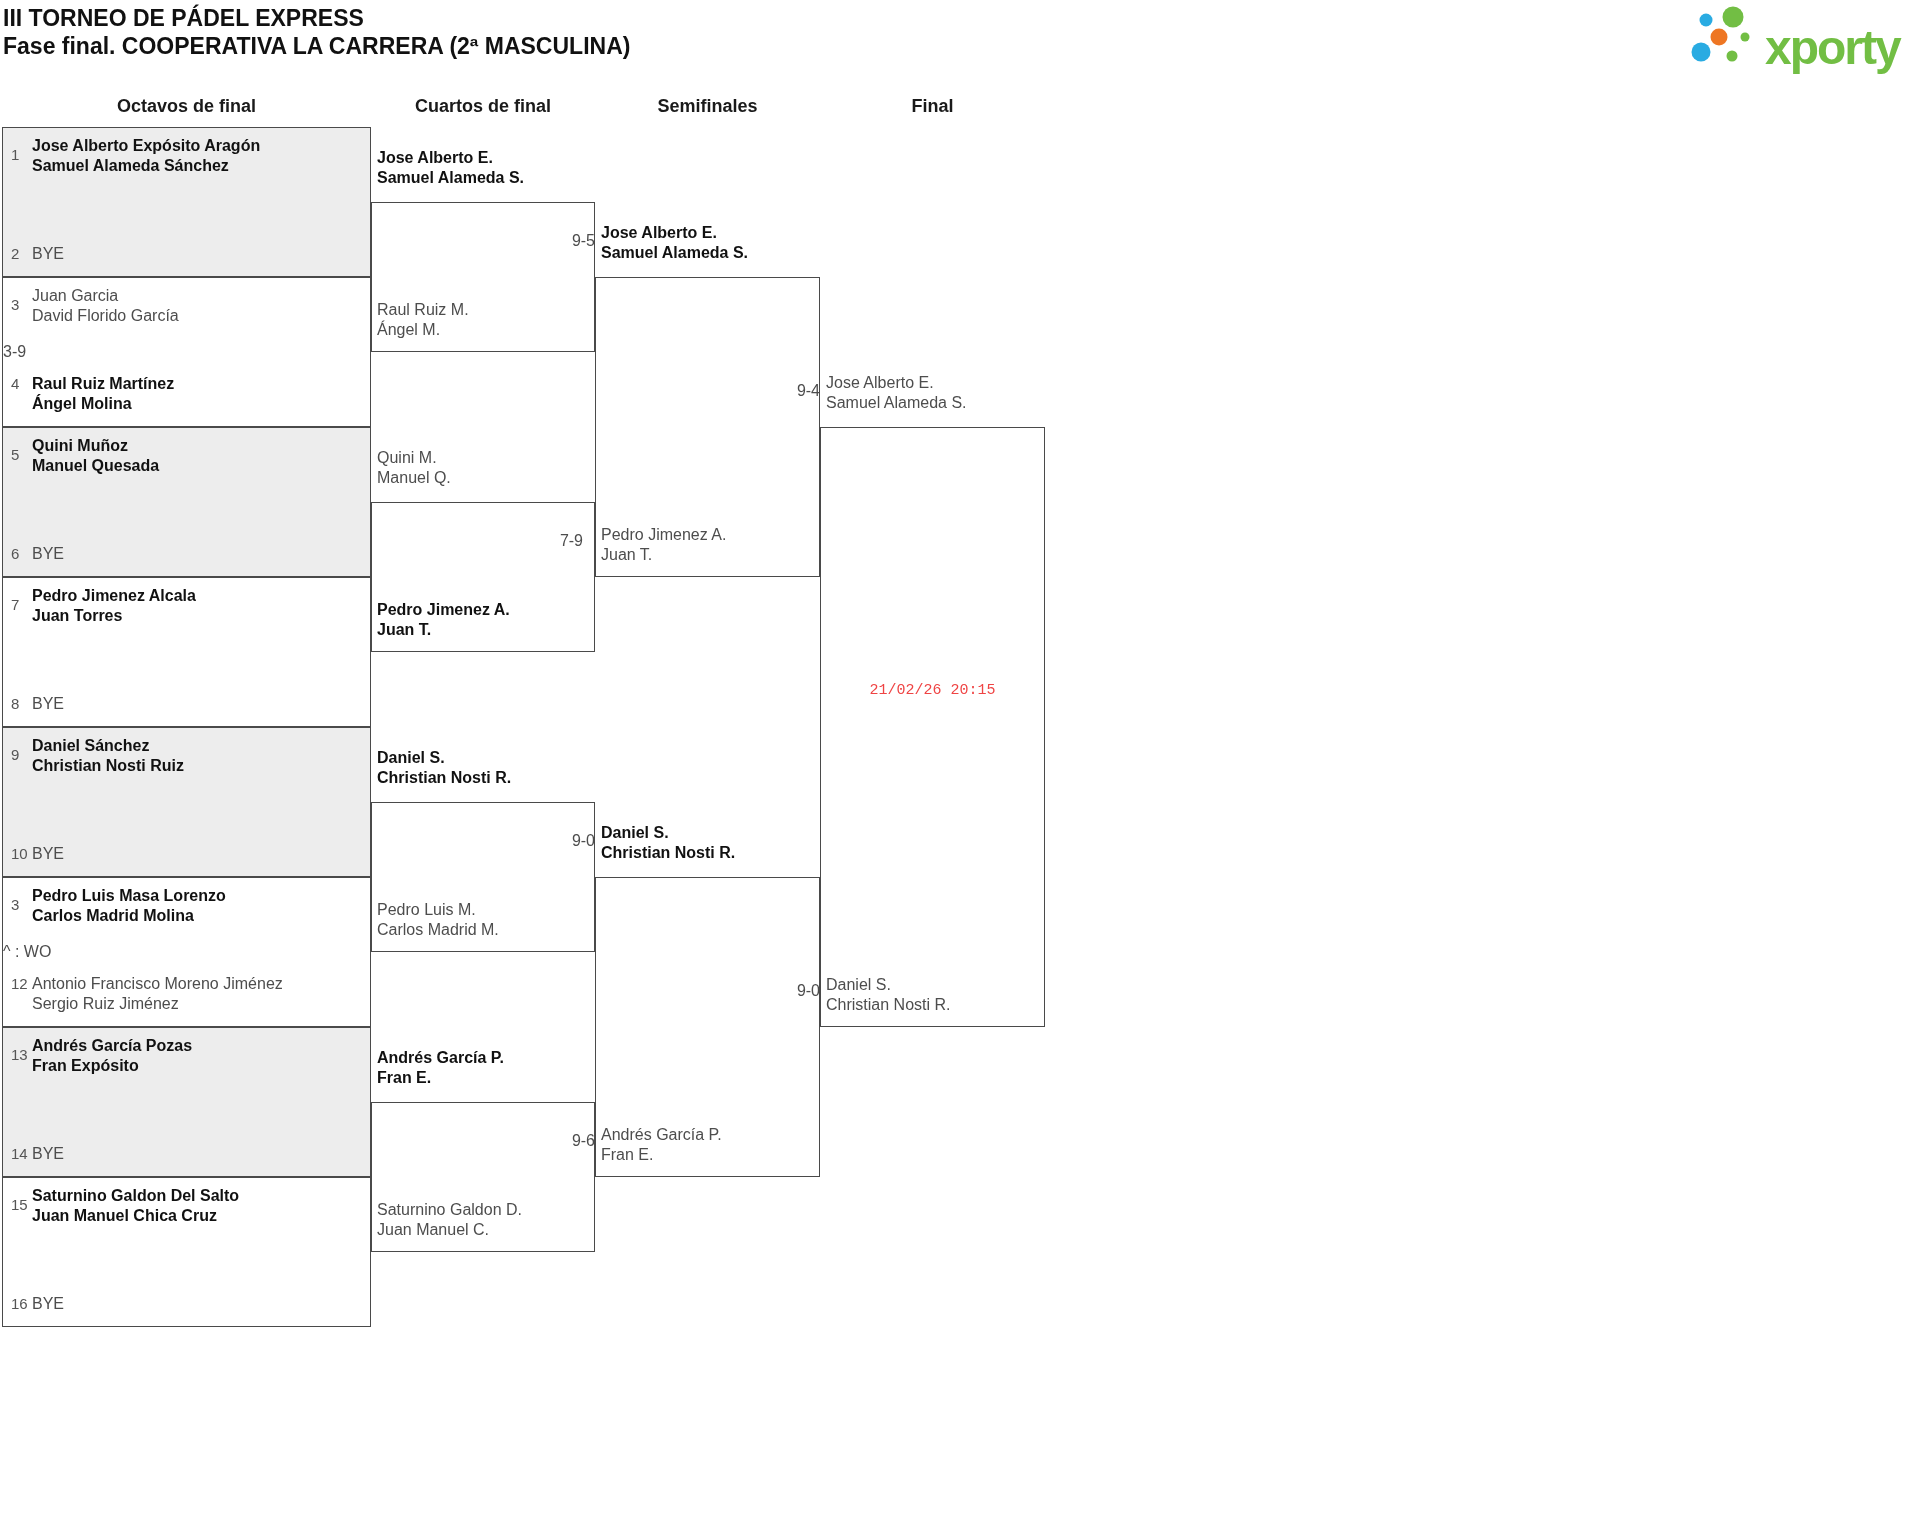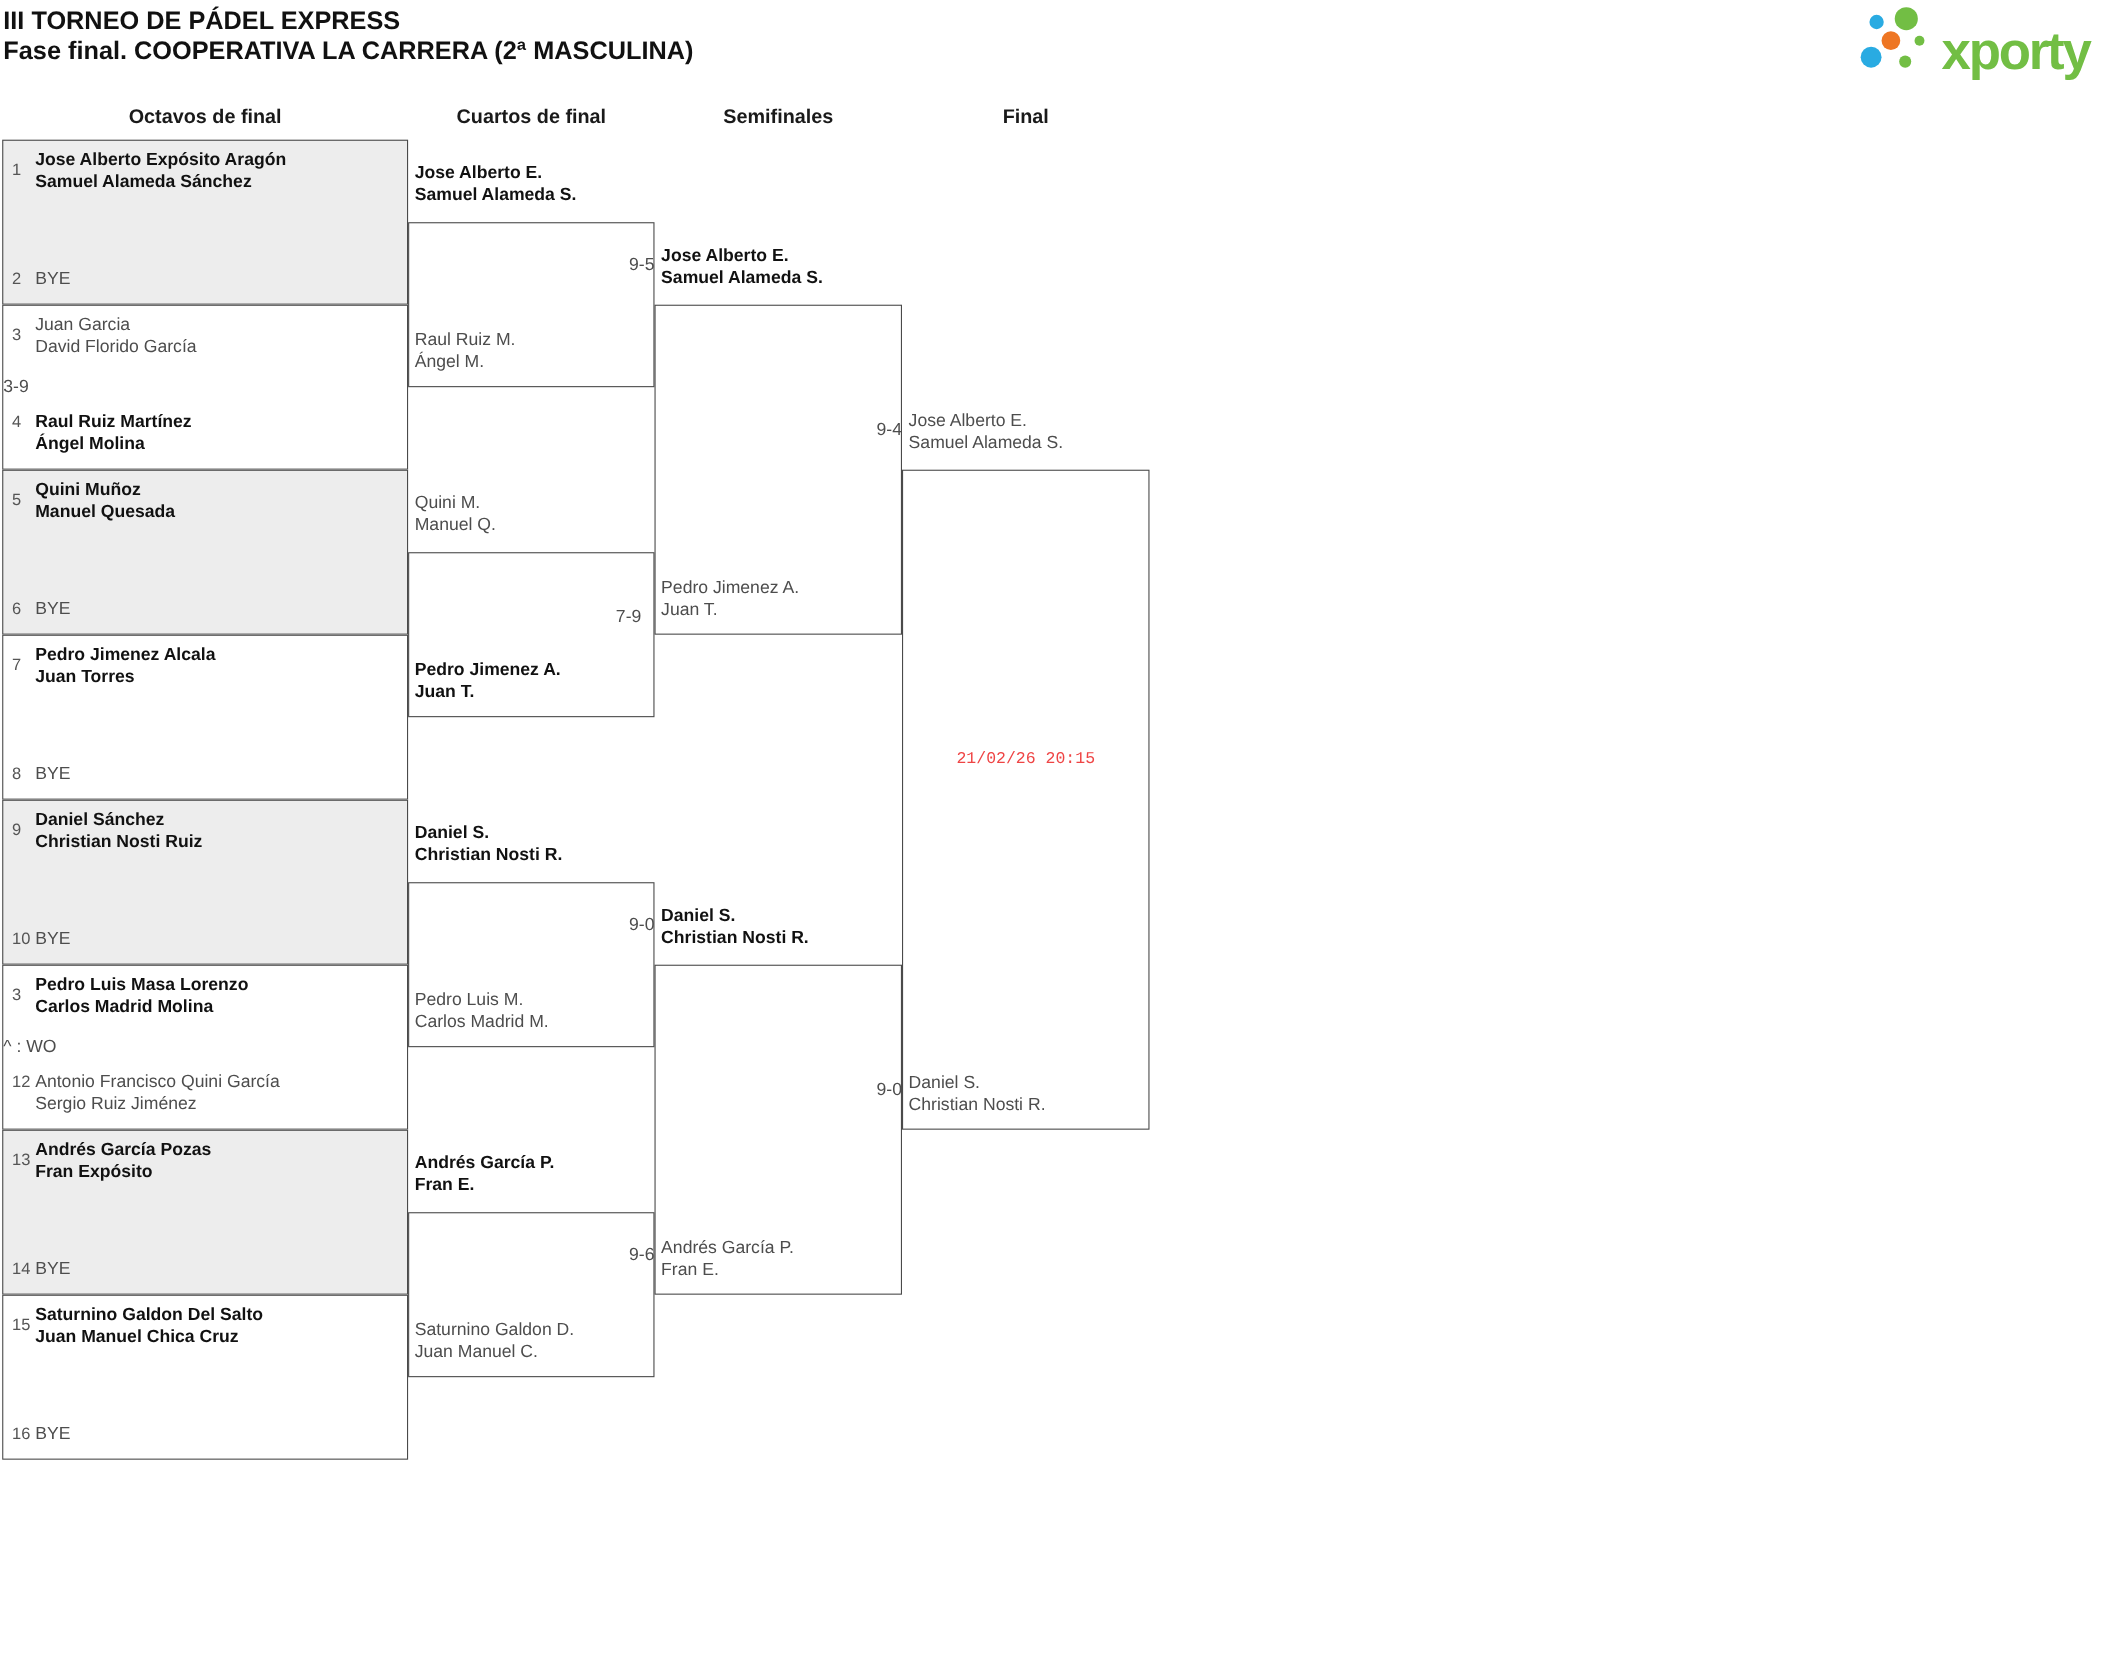--- a/index.html
+++ b/index.html
@@ -136,21 +136,21 @@
   </div>
 
   <div class="m16" style="top:877px">
     <div class="slot t">
       <span class="seed">3</span>
       <span class="names w"><span>Pedro Luis Masa Lorenzo</span><br><span>Carlos Madrid Molina</span></span>
     </div>
     <div class="score16">^ : WO</div>
     <div class="slot b">
       <span class="seed">12</span>
-      <span class="names"><span>Antonio Francisco Quini García</span><br><span>Sergio Ruiz Jiménez</span></span>
+      <span class="names"><span>Antonio Francisco Moreno Jiménez</span><br><span>Sergio Ruiz Jiménez</span></span>
     </div>
   </div>
 
   <div class="m16 shaded" style="top:1027px">
     <div class="slot t">
       <span class="seed">13</span>
       <span class="names w"><span>Andrés García Pozas</span><br><span>Fran Expósito</span></span>
     </div>
     <div class="score16"></div>
     <div class="slot b">
@@ -175,21 +175,21 @@
   <div class="rect" style="left:371px;top:502px;width:224px;height:150px"></div>
   <div class="rect" style="left:371px;top:802px;width:224px;height:150px"></div>
   <div class="rect" style="left:371px;top:1102px;width:224px;height:150px"></div>
 
   <div class="pair w" style="left:377px;top:148px"><span>Jose Alberto E.</span><br><span>Samuel Alameda S.</span></div>
   <div class="pair" style="left:377px;top:300px"><span>Raul Ruiz M.</span><br><span>Ángel M.</span></div>
   <div class="score" style="left:371px;top:232px;width:224px">9-5</div>
 
   <div class="pair" style="left:377px;top:448px"><span>Quini M.</span><br><span>Manuel Q.</span></div>
   <div class="pair w" style="left:377px;top:600px"><span>Pedro Jimenez A.</span><br><span>Juan T.</span></div>
-  <div class="score" style="left:371px;top:552px;width:212px">7-9</div>
+  <div class="score" style="left:371px;top:532px;width:212px">7-9</div>
 
   <div class="pair w" style="left:377px;top:748px"><span>Daniel S.</span><br><span>Christian Nosti R.</span></div>
   <div class="pair" style="left:377px;top:900px"><span>Pedro Luis M.</span><br><span>Carlos Madrid M.</span></div>
   <div class="score" style="left:371px;top:832px;width:224px">9-0</div>
 
   <div class="pair w" style="left:377px;top:1048px"><span>Andrés García P.</span><br><span>Fran E.</span></div>
   <div class="pair" style="left:377px;top:1200px"><span>Saturnino Galdon D.</span><br><span>Juan Manuel C.</span></div>
   <div class="score" style="left:371px;top:1132px;width:224px">9-6</div>
 
   <div class="rect" style="left:595px;top:277px;width:225px;height:300px"></div>

